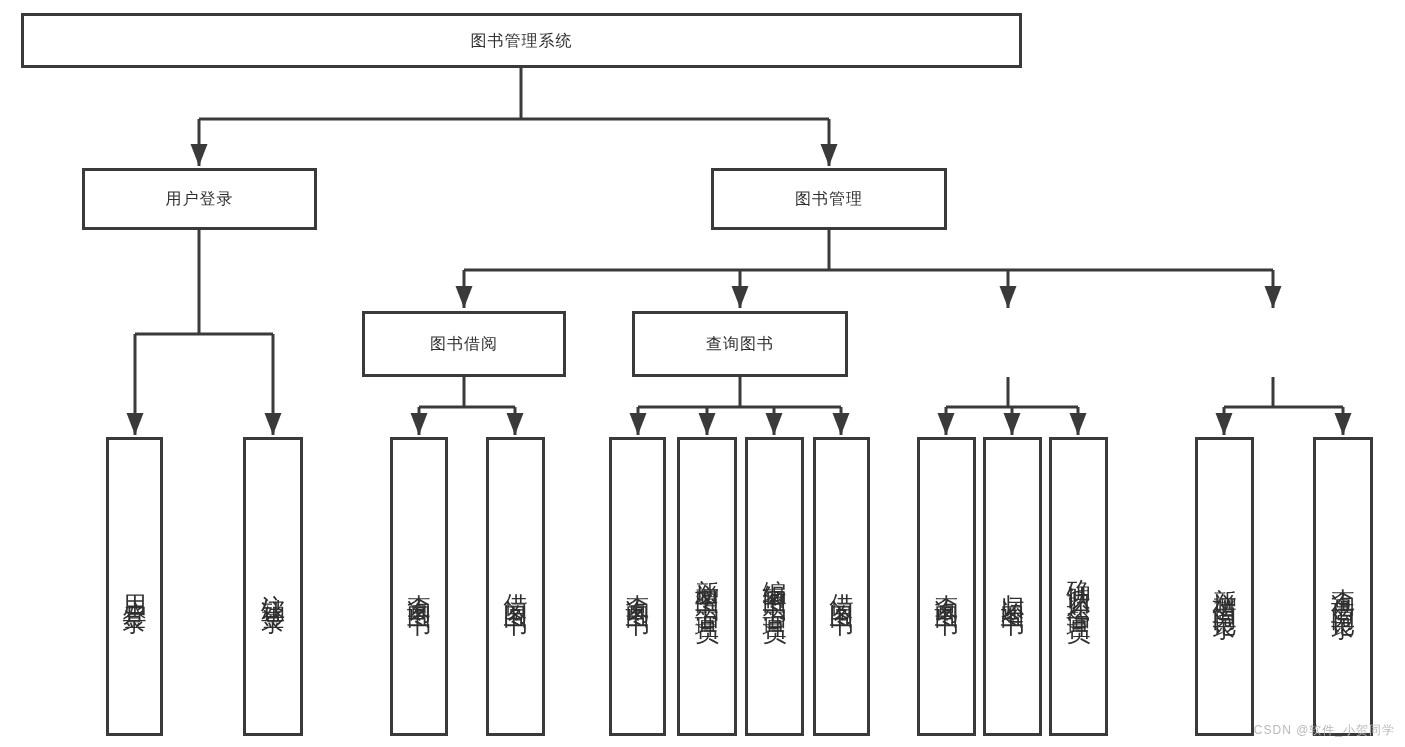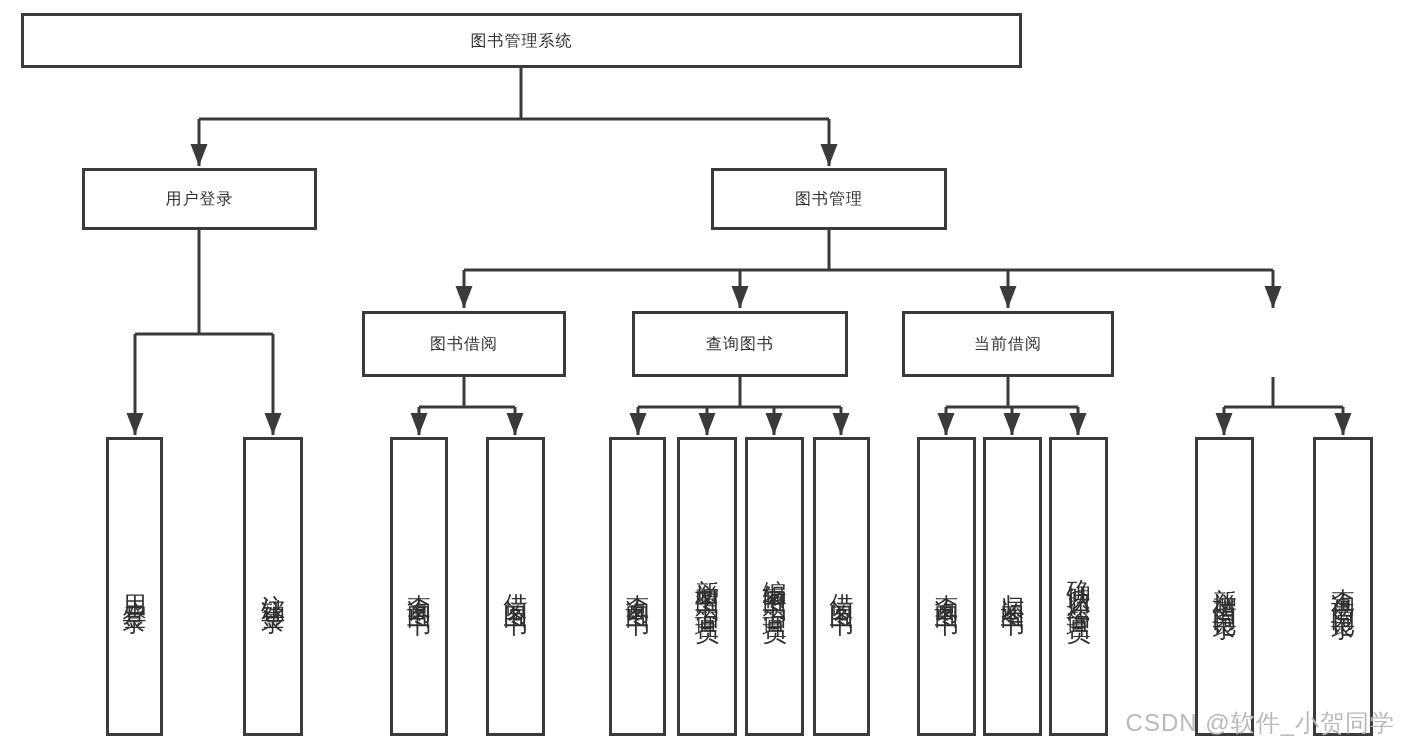--- a/index.html
+++ b/index.html
@@ -32,21 +32,21 @@
     text-orientation:mixed;
     font-size:24px;
     letter-spacing:6px;
     line-height:1;
     white-space:nowrap;
   }
   #watermark{
     position:absolute;
     right:10px;bottom:8px;
     z-index:2;
-    font-size:24px;
+    font-size:12px;
     color:#b9b9b9;
     letter-spacing:1px;
     white-space:nowrap;
   }
 </style>
 </head>
 <body>
 
 <div id="canvas">
 
@@ -110,23 +110,20 @@
   <div class="box h" style="left:711px;top:168px;width:236px;height:62px">
     <span class="lbl">图书管理</span>
   </div>
 
   <div class="box h" style="left:362px;top:311px;width:204px;height:66px">
     <span class="lbl">图书借阅</span>
   </div>
   <div class="box h" style="left:632px;top:311px;width:216px;height:66px">
     <span class="lbl">查询图书</span>
   </div>
-  <div class="box h" style="left:902px;top:311px;width:212px;height:66px">
-    <span class="lbl">当前借阅</span>
-  </div>
 
   <div class="box v" style="left:106px;width:57px">
     <span class="lbl">用户登录</span>
   </div>
   <div class="box v" style="left:243px;width:60px">
     <span class="lbl">注销登录</span>
   </div>
 
   <div class="box v" style="left:390px;width:58px">
     <span class="lbl">查询图书</span>

